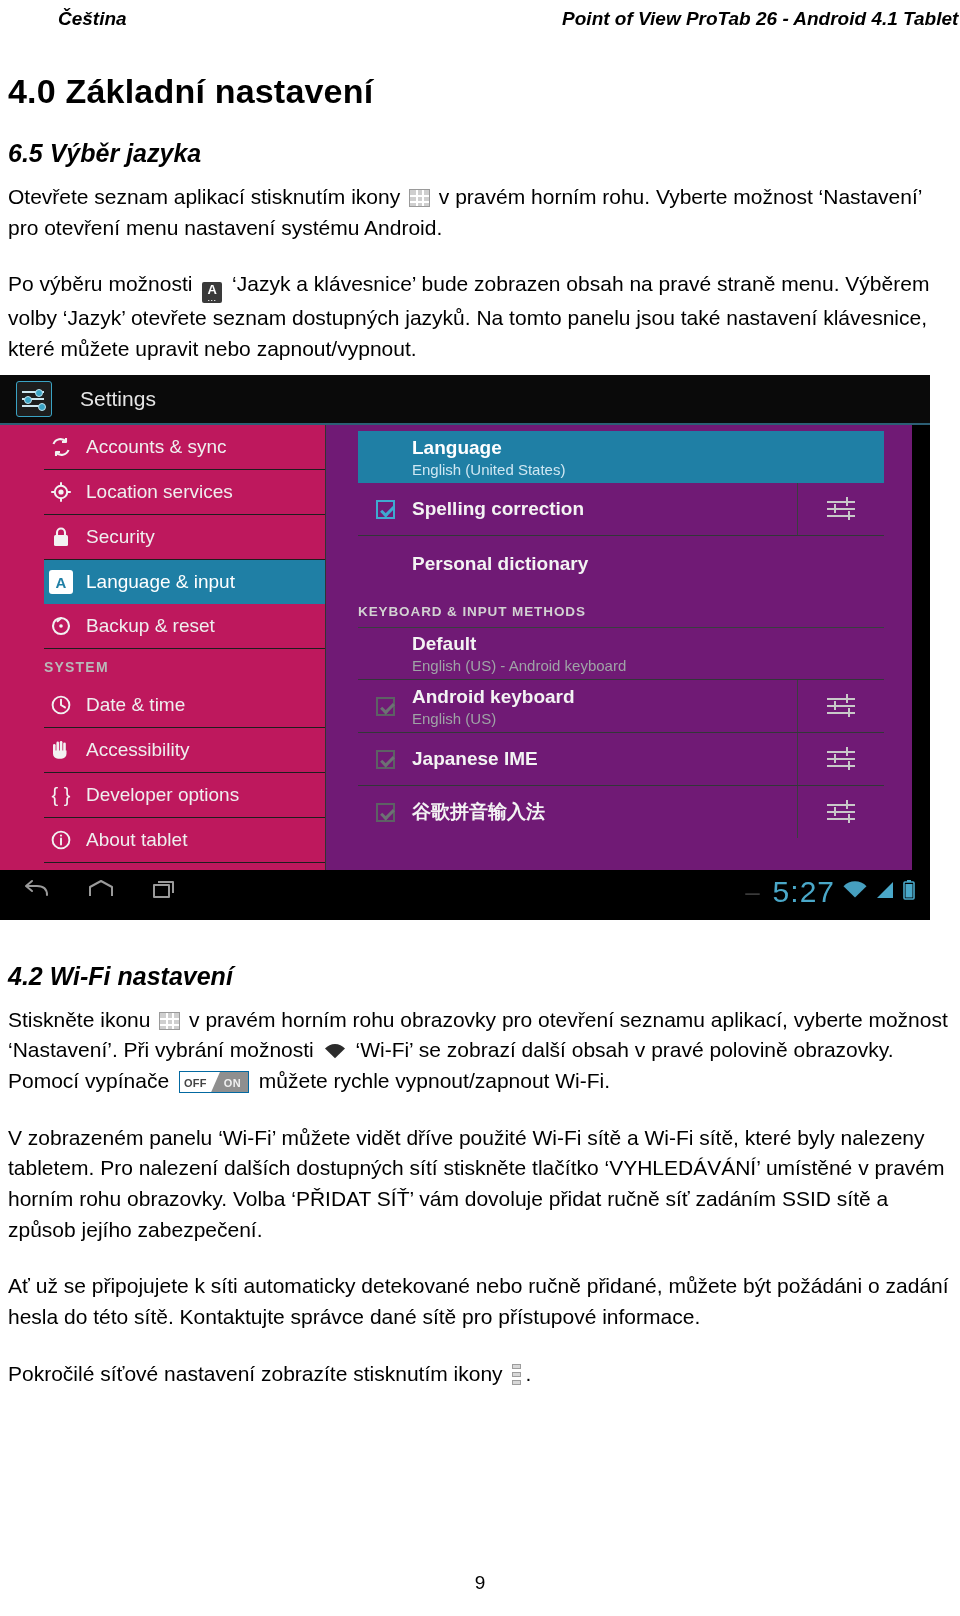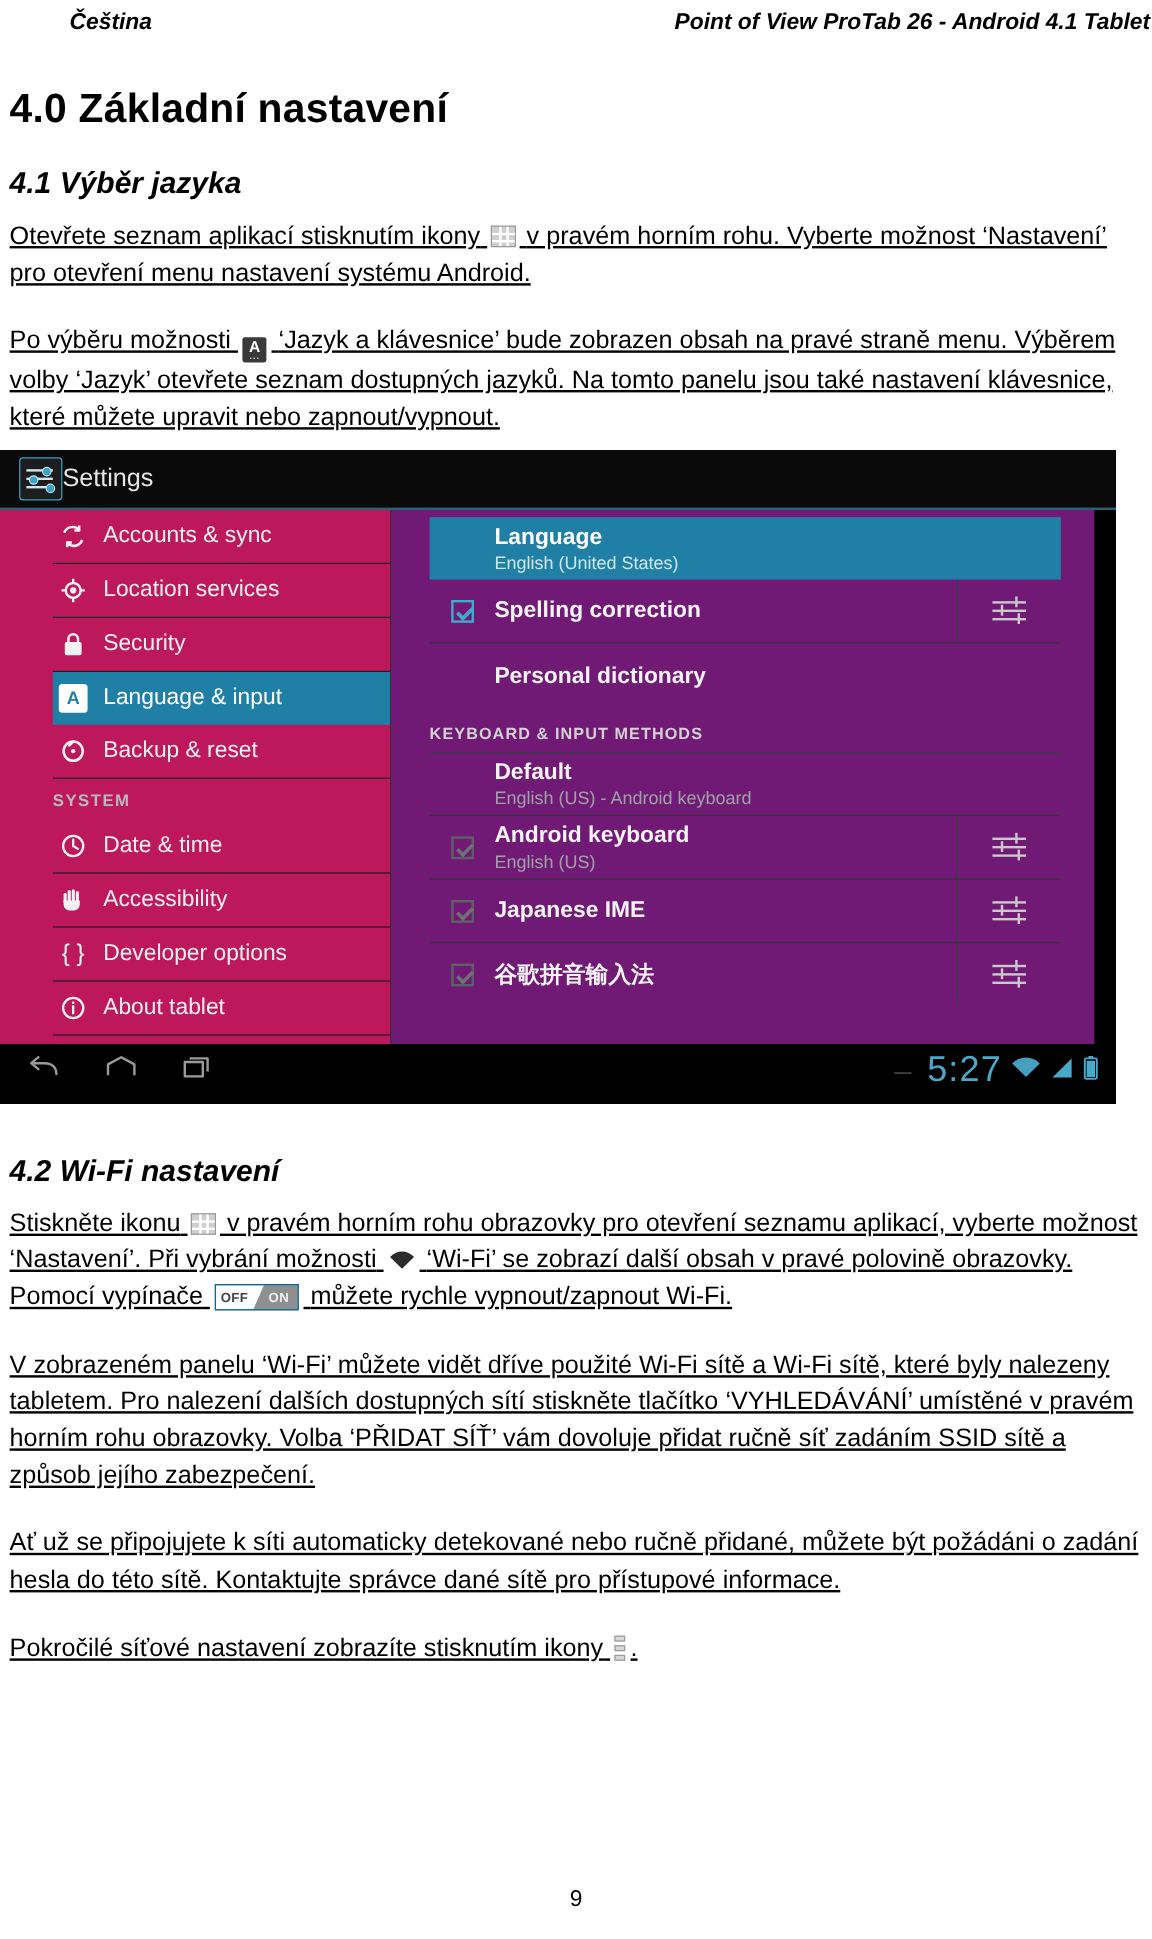--- a/index.html
+++ b/index.html
@@ -29,21 +29,20 @@
     font-size:34px; font-weight:bold; margin:0 0 0 0; letter-spacing:0.2px;
     line-height:1.15;
   }
   h2.subsec {
     font-size:25px; font-weight:bold; font-style:italic;
     margin:28px 0 6px 0; line-height:1.15;
   }
   p.para {
     font-size:21px; line-height:1.46; margin:14px 0 0 0;
     text-align:left;
-    text-decoration:underline;
   }
   p.gap { margin-top:18px; }
 
   
   .ic { display:inline-block; vertical-align:-3px; }
 
   .ic-apps {
     width:21px; height:18px; position:relative;
     background:#cfcfcf; border:1px solid #9a9a9a;
     box-sizing:border-box; margin:0 3px;
@@ -127,21 +126,21 @@
   }
   .shot-applogo .sl { position:absolute; height:2px; background:#cfe7f0; }
   .shot-applogo .sl1 { left:5px; right:7px; top:9px; }
   .shot-applogo .sl2 { left:5px; right:7px; top:16px; }
   .shot-applogo .sl3 { left:5px; right:7px; top:23px; }
   .shot-applogo .kn { position:absolute; width:6px; height:6px; border-radius:50%;
      background:#3aa3c4; border:1px solid #bfe3f0; }
   .shot-applogo .kn1 { left:18px; top:7px; }
   .shot-applogo .kn2 { left:7px;  top:14px; }
   .shot-applogo .kn3 { left:21px; top:21px; }
-  .shot-title { color:#e6e6e6; font-size:21px; margin-left:0; }
+  .shot-title { color:#e6e6e6; font-size:21px; margin-left:28px; }
 
   .shot-body { position:absolute; left:0; top:50px; right:0; bottom:50px; }
 
   
   .nav {
     position:absolute; left:0; top:0; width:325px; bottom:0;
     background:#be185d;
   }
   .nav-item {
     height:44px; display:flex; align-items:center;
@@ -243,21 +242,21 @@
 
   <div class="runhead">
     <span>Čeština</span>
     <span>Point of View ProTab 26 - Android 4.1 Tablet PC</span>
   </div>
 
   <div class="content">
 
     <h1 class="sec">4.0 Základní nastavení</h1>
 
-    <h2 class="subsec">4.1 Výběr jazyka</h2>
+    <h2 class="subsec">6.5 Výběr jazyka</h2>
 
     <p class="para">
       <span>Otevřete seznam aplikací stisknutím ikony</span>
       <span class="ic ic-apps"></span>
       <span>v pravém horním rohu. Vyberte možnost ‘Nastavení’ pro otevření menu nastavení systému Android.</span>
     </p>
 
     <p class="para gap" style="margin-top:26px;">
       <span>Po výběru možnosti</span>
       <span class="ic ic-lang">A<span class="dots">...</span></span>

